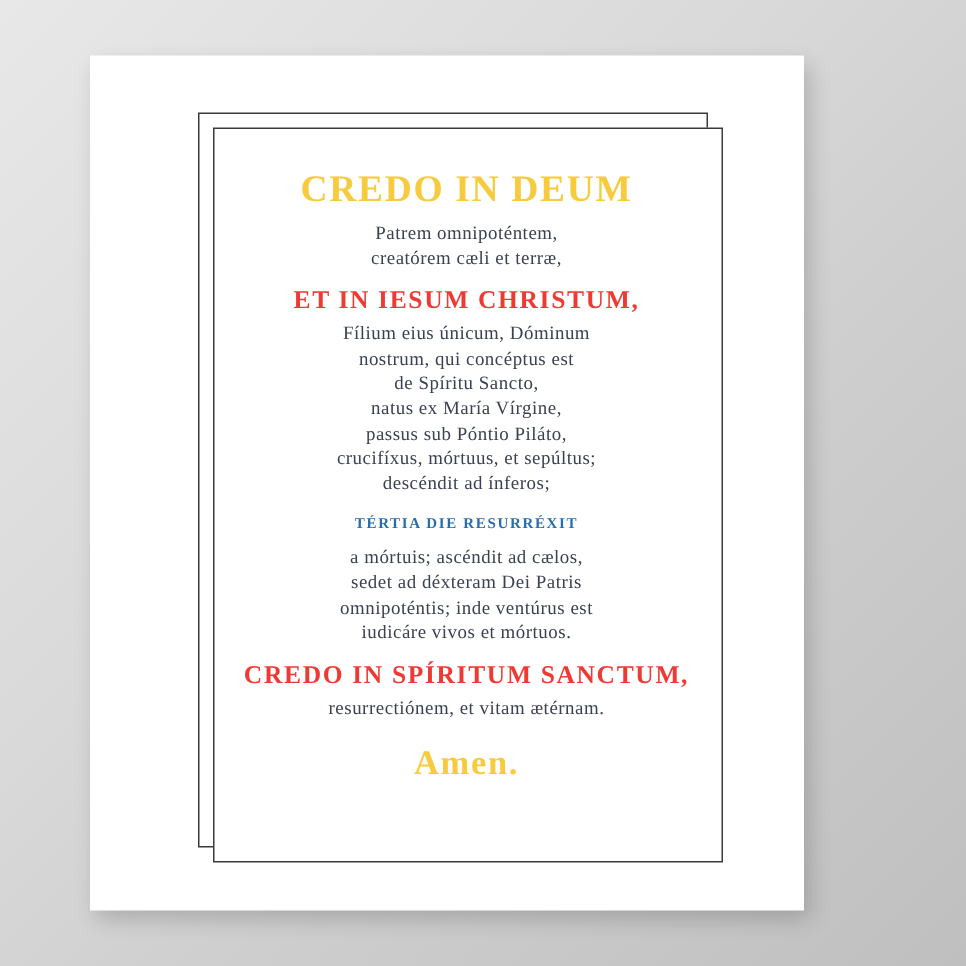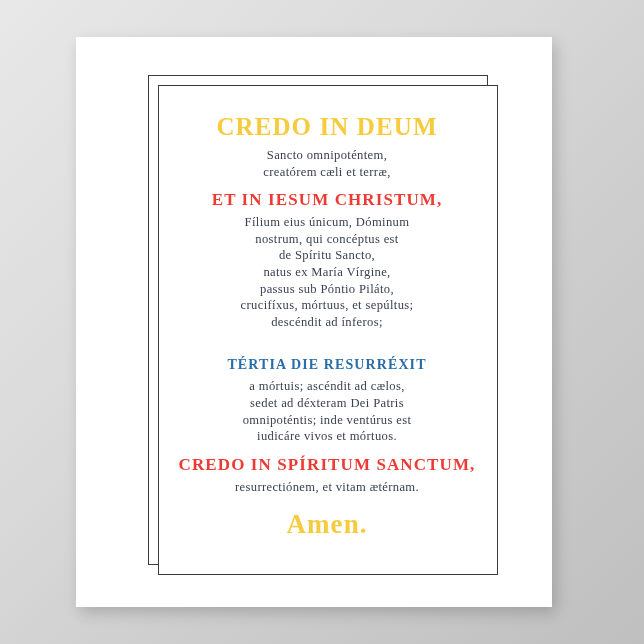--- a/index.html
+++ b/index.html
@@ -14,21 +14,21 @@
   }
   #stage {
     position: relative;
     width: 644px;
     height: 644px;
     background: linear-gradient(135deg, #e8e8e8 0%, #d9d9d9 40%, #cfcfcf 60%, #bfbfbf 100%);
   }
   
   #poster {
     position: absolute;
-    left: 76px;
+    left: 60px;
     top: 37px;
     width: 476px;
     height: 570px;
     background: #ffffff;
     box-shadow: 4px 6px 14px rgba(0,0,0,0.18);
   }
   
   #frame-outer {
     position: absolute;
     left: 72px;
@@ -77,43 +77,43 @@
     margin-bottom: 5px;
   }
   .h-red {
     font-size: 17px;
     line-height: 22px;
     color: #ef3a34;
     margin-top: 9px;
     margin-bottom: 3px;
   }
   .h-blue {
-    font-size: 14px;
+    font-size: 10px;
     line-height: 21px;
     color: #2a6ea8;
-    margin-top: 24px;
+    margin-top: 9px;
     margin-bottom: 3px;
   }
   .h-amen {
-    font-size: 27px;
+    font-size: 23px;
     line-height: 30px;
     color: #f6cb3e;
     margin-top: 14px;
   }
 </style>
 </head>
 <body>
 
 <div id="stage">
   <div id="poster">
     <div id="frame-outer"></div>
     <div id="frame-inner"></div>
     <div id="content">
         <div class="heading h-title" style="color: rgb(246, 203, 62);">CREDO IN DEUM</div>
-        <div class="line">Sancto omnipoténtem,</div>
+        <div class="line">Patrem omnipoténtem,</div>
         <div class="line">creatórem cæli et terræ,</div>
         <div class="heading h-red" style="color: rgb(239, 58, 52);">ET IN IESUM CHRISTUM,</div>
         <div class="line">Fílium eius únicum, Dóminum</div>
         <div class="line">nostrum, qui concéptus est</div>
         <div class="line">de Spíritu Sancto,</div>
         <div class="line">natus ex María Vírgine,</div>
         <div class="line">passus sub Póntio Piláto,</div>
         <div class="line">crucifíxus, mórtuus, et sepúltus;</div>
         <div class="line">descéndit ad ínferos;</div>
         <div class="heading h-blue" style="color: rgb(42, 110, 168);">TÉRTIA DIE RESURRÉXIT</div>

